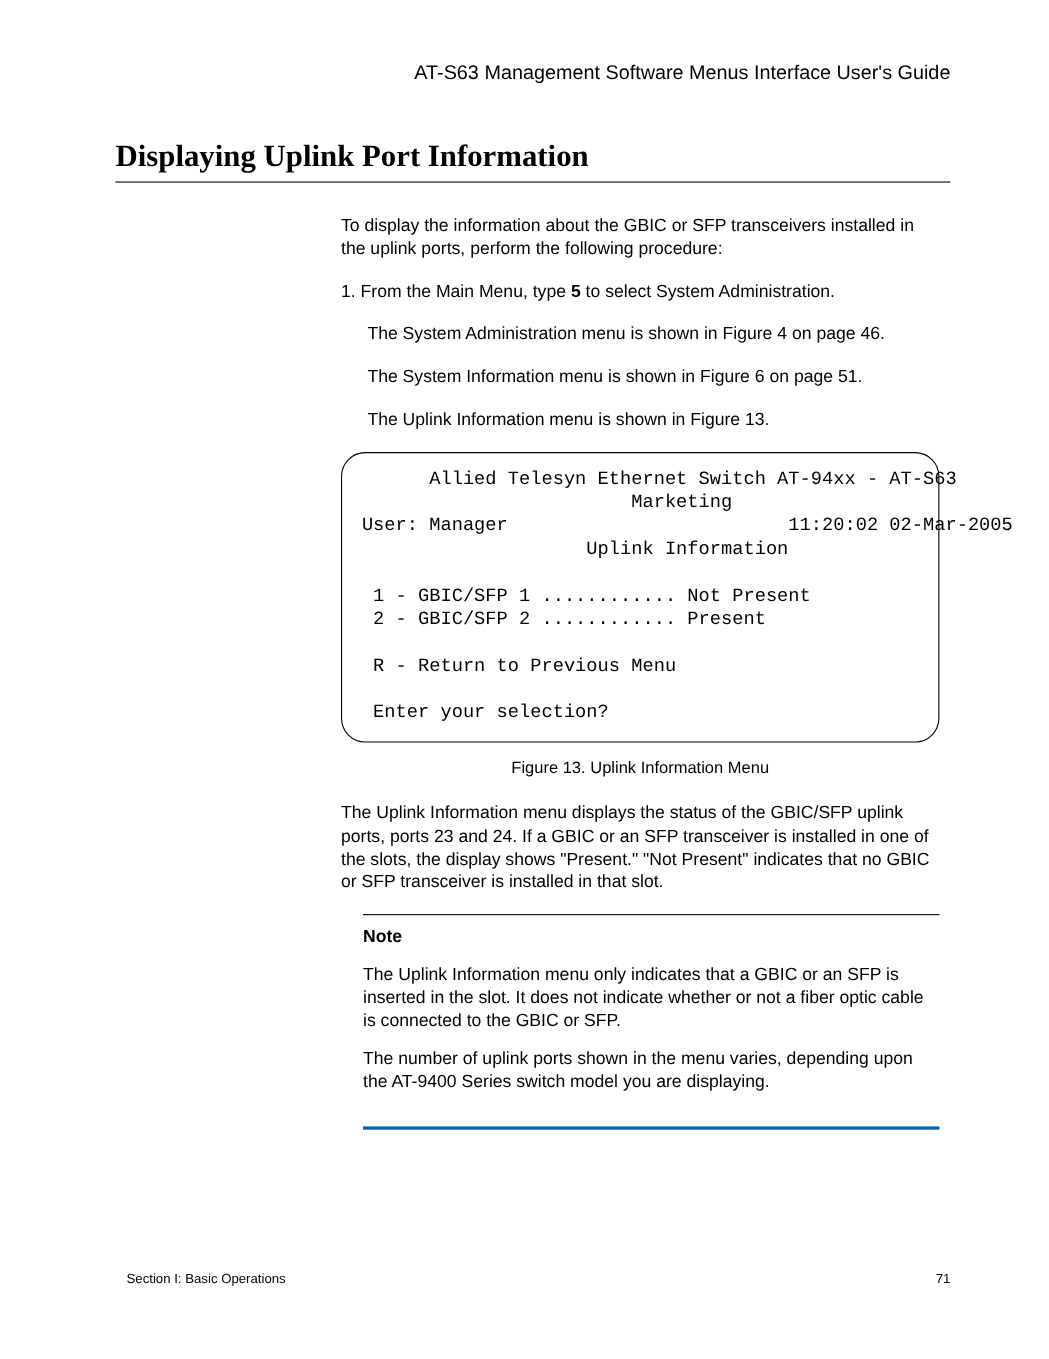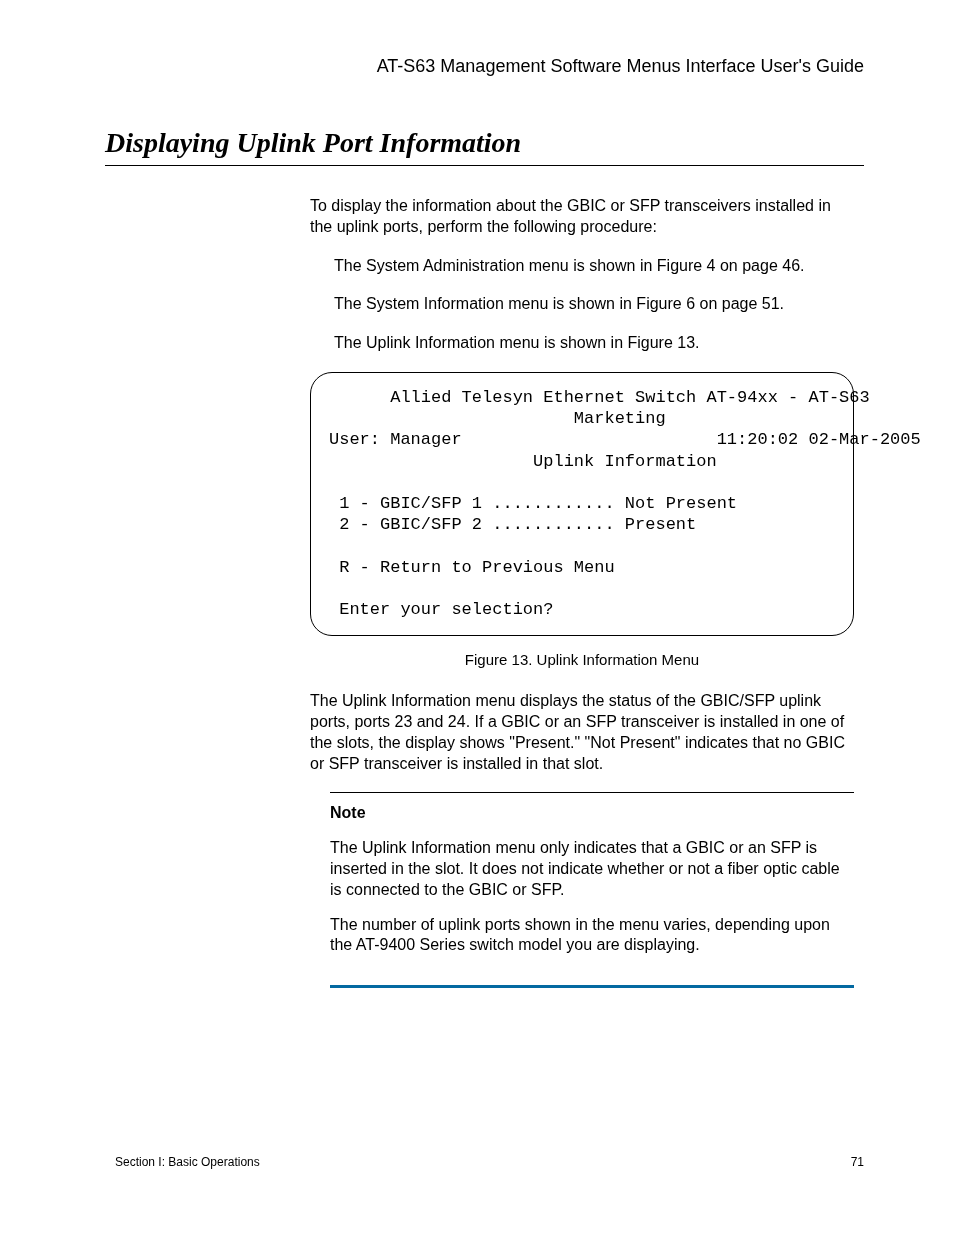--- a/index.html
+++ b/index.html
@@ -20,21 +20,20 @@
     text-align: right;
     font-size: 18px;
     font-family: Arial, Helvetica, sans-serif;
     margin-bottom: 50px;
   }
   .section-title {
     font-family: "Times New Roman", Times, serif;
     font-size: 28px;
     font-weight: bold;
     margin: 0 0 6px 0;
-    font-style: italic;
   }
   .title-rule {
     border: none;
     border-top: 1px solid #000;
     margin: 0 0 30px 0;
   }
   .body-col {
     margin-left: 205px;
     margin-right: 10px;
     font-size: 16px;
@@ -90,20 +89,23 @@
 
   <div class="header-line">AT-S63 Management Software Menus Interface User's Guide</div>
 
   <h1 class="section-title">Displaying Uplink Port Information</h1>
   <hr class="title-rule">
 
   <div class="body-col">
 
     <p class="para">To display the information about the GBIC or SFP transceivers installed in the uplink ports, perform the following procedure:</p>
 
+    <p class="step">
+      <span>1.  From the Main Menu, type </span><span class="bold">5</span><span> to select System Administration.</span>
+    </p>
     <p class="step-indent">The System Administration menu is shown in Figure 4 on page 46.</p>
 
     <p class="step-indent">The System Information menu is shown in Figure 6 on page 51.</p>
 
     <p class="step-indent">The Uplink Information menu is shown in Figure 13.</p>
 
   </div>
 
   <div class="terminal-wrap" style="margin-left:205px; margin-right:10px;">
     <div class="terminal"><span>      Allied Telesyn Ethernet Switch AT-94xx - AT-S63</span>

